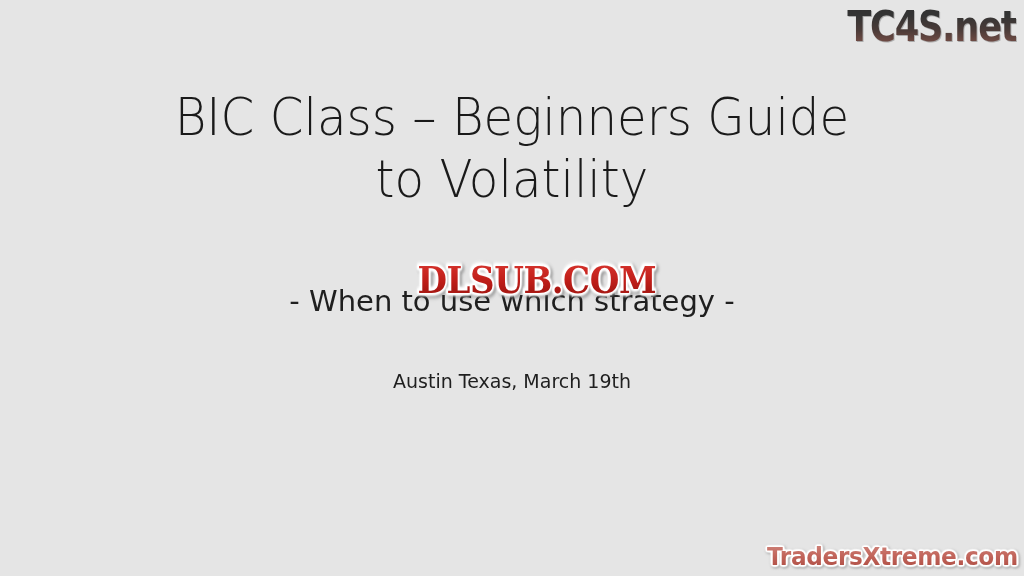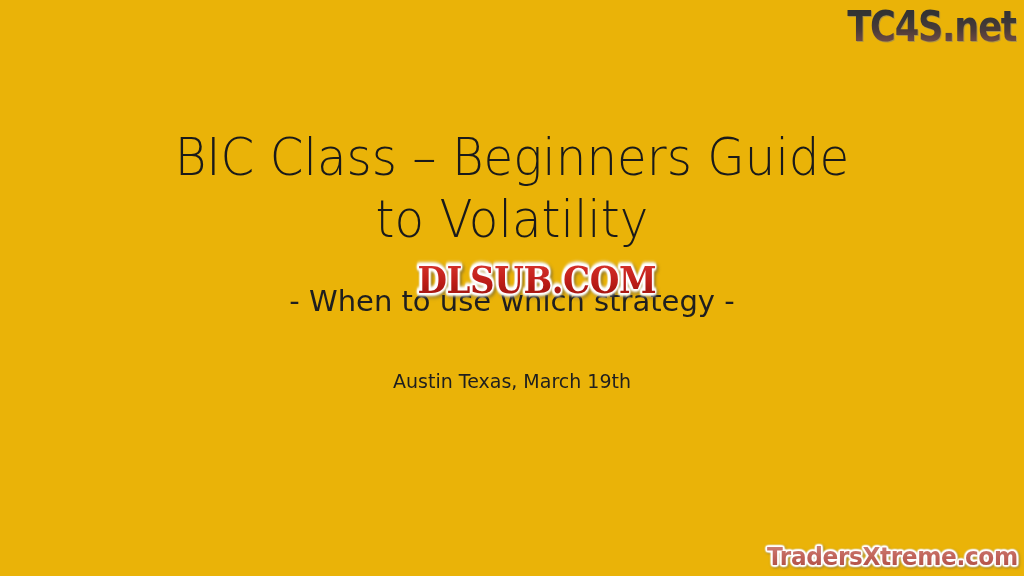--- a/index.html
+++ b/index.html
@@ -11,21 +11,21 @@
     height: 576px;
     background: #ffffff;
     font-family: "Liberation Sans", sans-serif;
     overflow: hidden;
   }
 
   .slide {
     position: relative;
     width: 1024px;
     height: 576px;
-    background: #eab308;
+    background: #e5e5e5;
     overflow: hidden;
   }
 
   
   .tc4s-logo {
     position: absolute;
     top: 2px;
     right: 8px;
     font-family: "DejaVu Sans", sans-serif;
     font-weight: bold;
@@ -49,21 +49,20 @@
     user-select: none;
   }
 
   
   .title-block {
     position: absolute;
     top: 86px;
     left: 0;
     width: 1024px;
     text-align: center;
-    margin-top: 40px;
   }
   .title-line {
     font-family: "DejaVu Sans", sans-serif;
     font-weight: 300;
     font-size: 52px;
     line-height: 62px;
     color: #1a1a1a;
     letter-spacing: 0px;
     transform: scaleX(0.93);
     white-space: nowrap;

